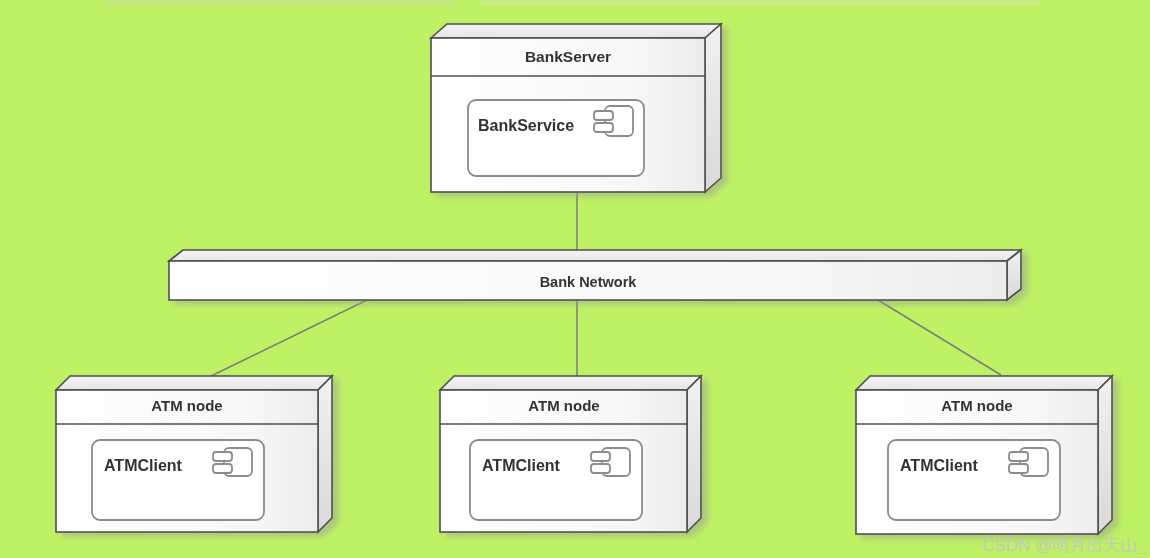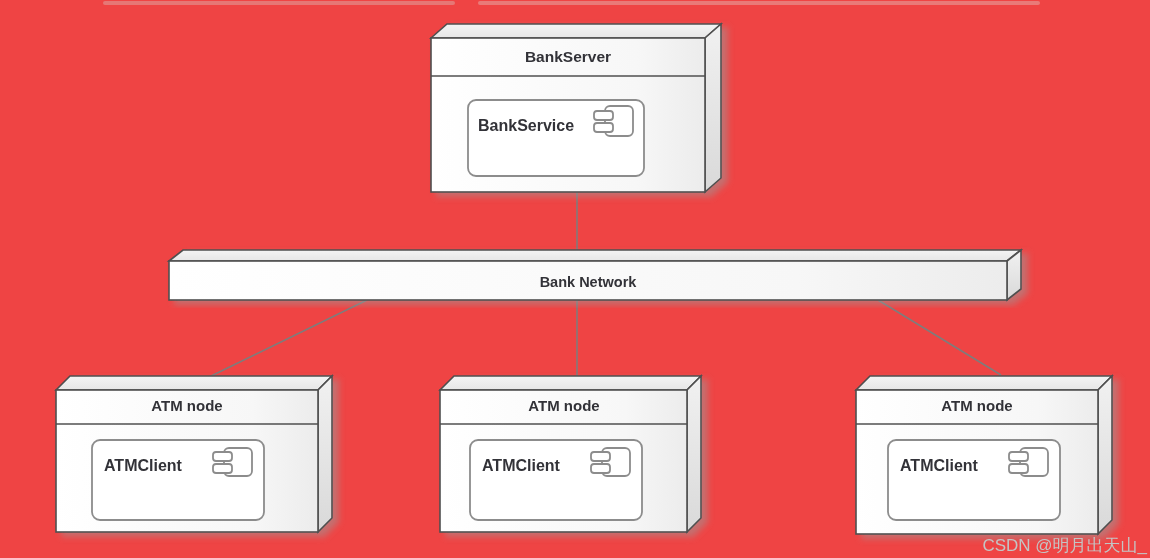--- a/index.html
+++ b/index.html
@@ -5,21 +5,21 @@
   html, body {
     margin: 0;
     padding: 0;
     background: #ffffff;
     font-family: "Liberation Sans", sans-serif;
   }
   #stage {
     position: relative;
     width: 1150px;
     height: 558px;
-    background: #ef4444;
+    background: #bef264;
     overflow: hidden;
   }
   svg text {
     font-family: "Liberation Sans", sans-serif;
     font-weight: bold;
     fill: #333338;
   }
   .node-stroke   { stroke: #4f4f4f; stroke-width: 1.6; }
   .comp-stroke   { stroke: #8c8c8c; stroke-width: 1.8; fill: #ffffff; }
   .conn          { stroke: #7d7d7d; stroke-width: 1.5; }

